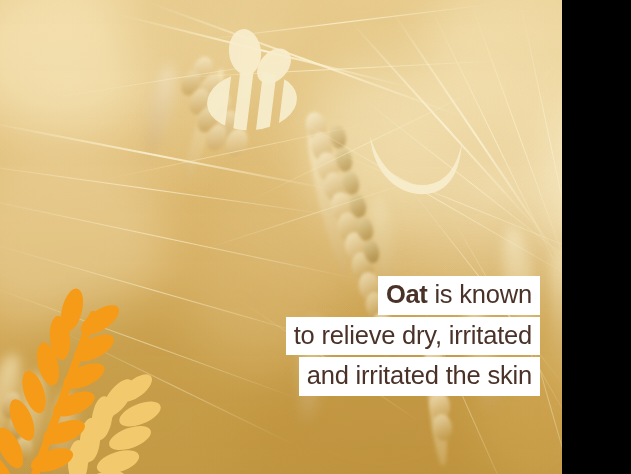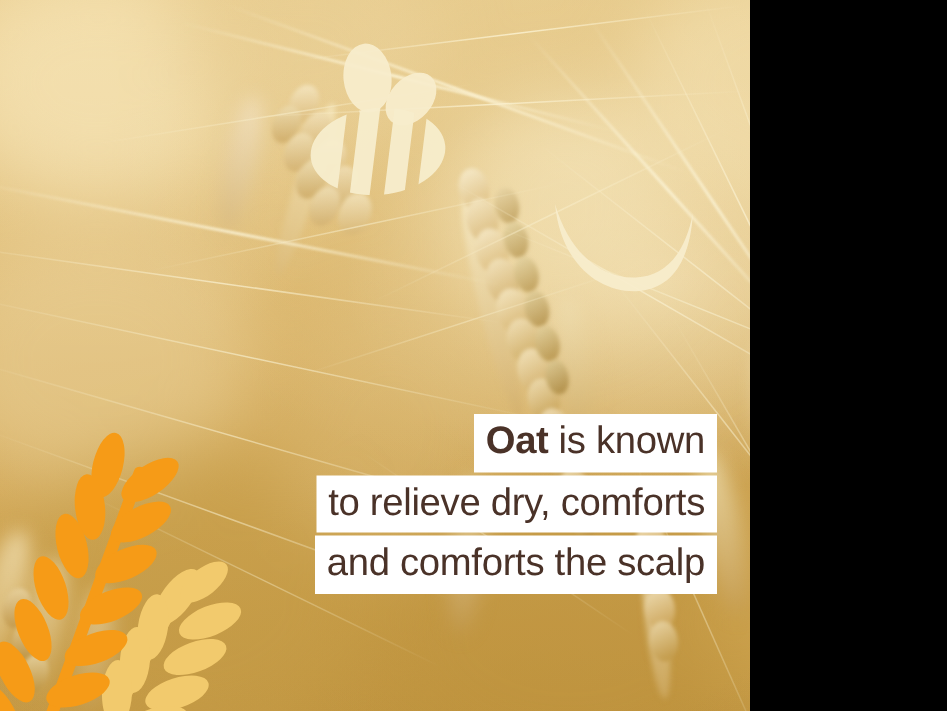--- a/index.html
+++ b/index.html
@@ -3,21 +3,21 @@
 <meta charset="utf-8">
 <style>
   html, body {
     margin: 0;
     padding: 0;
     background: #000;
   }
 
   #stage {
     position: relative;
-    width: 500px;
+    width: 562px;
     height: 474px;
     overflow: hidden;
     font-family: "Liberation Sans", sans-serif;
     background: #0f172a;
   }
 
   
   .bg-photo {
     position: absolute;
     inset: 0;
@@ -328,20 +328,20 @@
         </g>
       </g>
     </svg>
   </div>
 
   <div class="copy">
     <div class="copy-line">
       <b>Oat</b><span> is known</span>
     </div>
     <div class="copy-line">
-      <span>to relieve dry, comforts</span>
+      <span>to relieve dry, irritated</span>
     </div>
     <div class="copy-line">
-      <span>and comforts the scalp</span>
+      <span>and irritated the skin</span>
     </div>
   </div>
 
 </div>
 
 </body></html>

